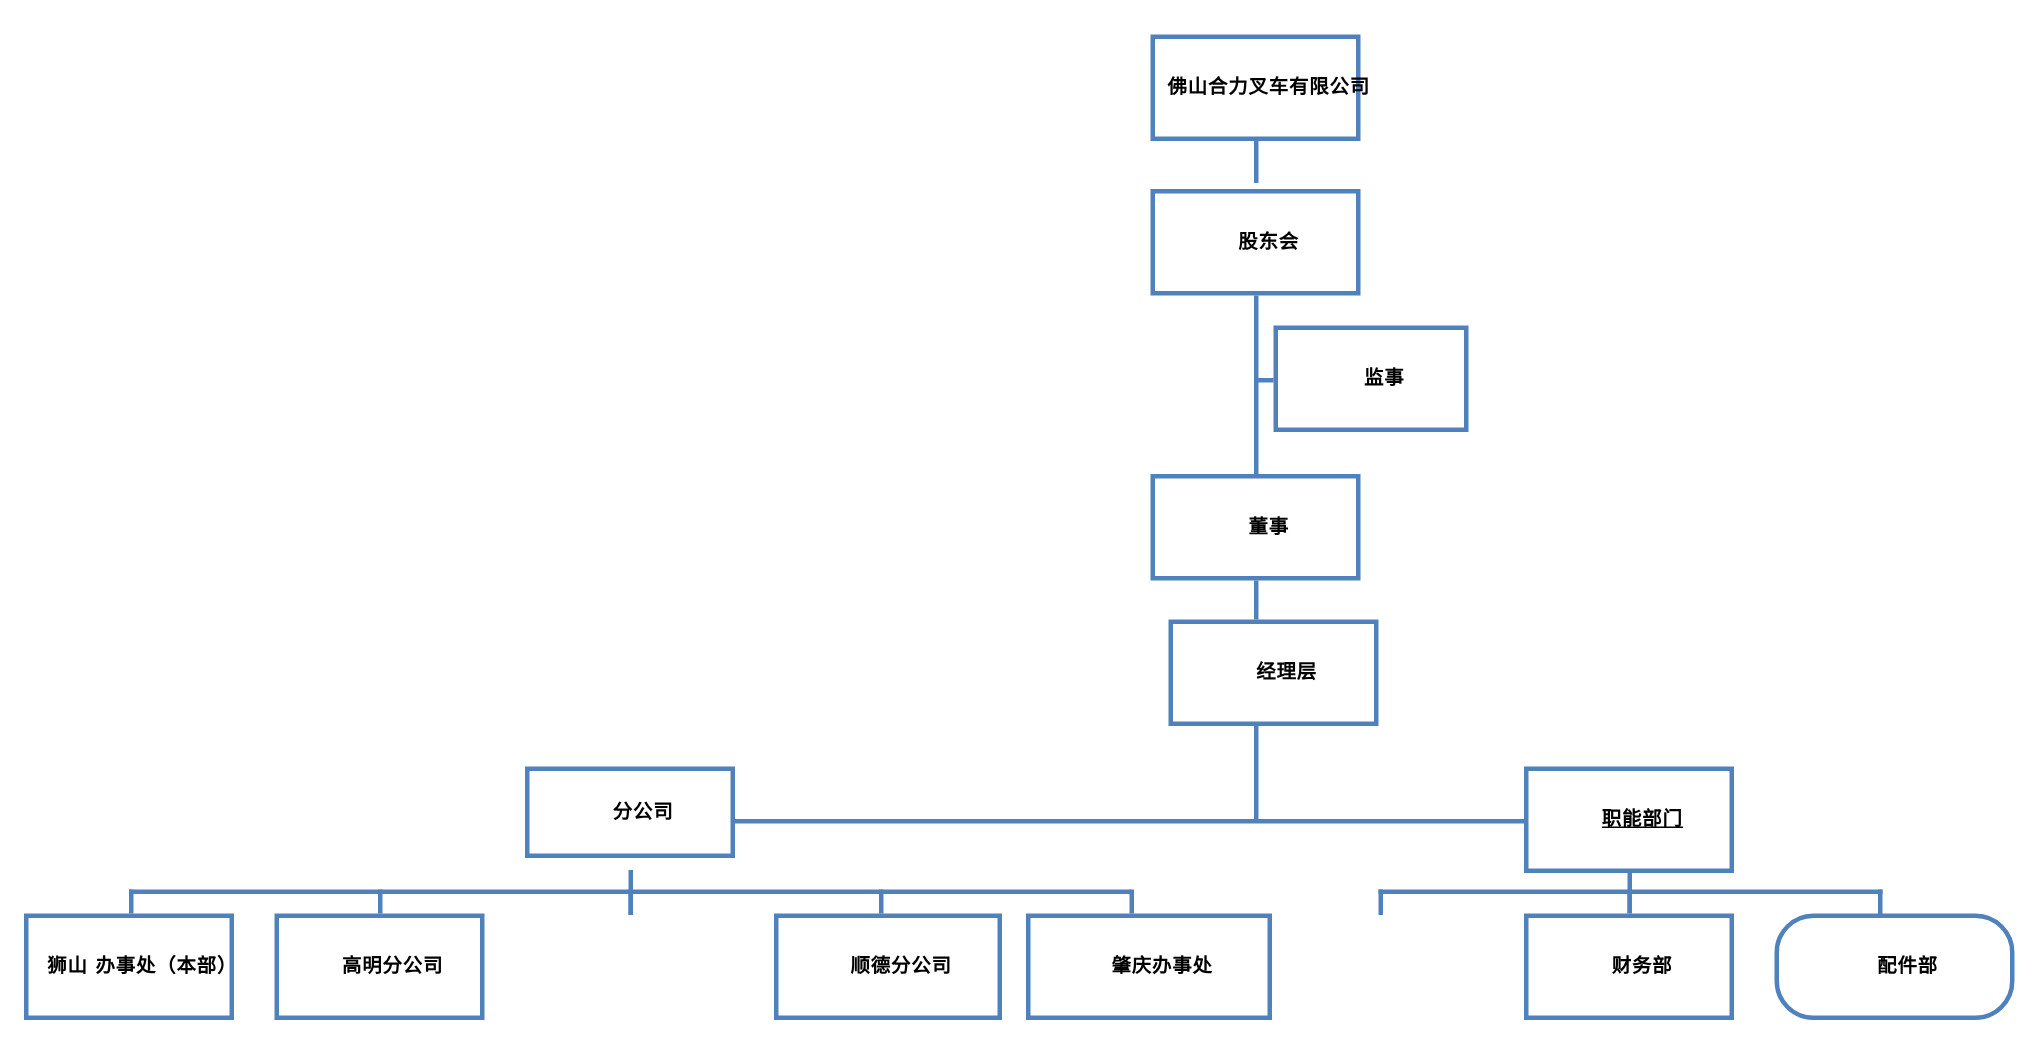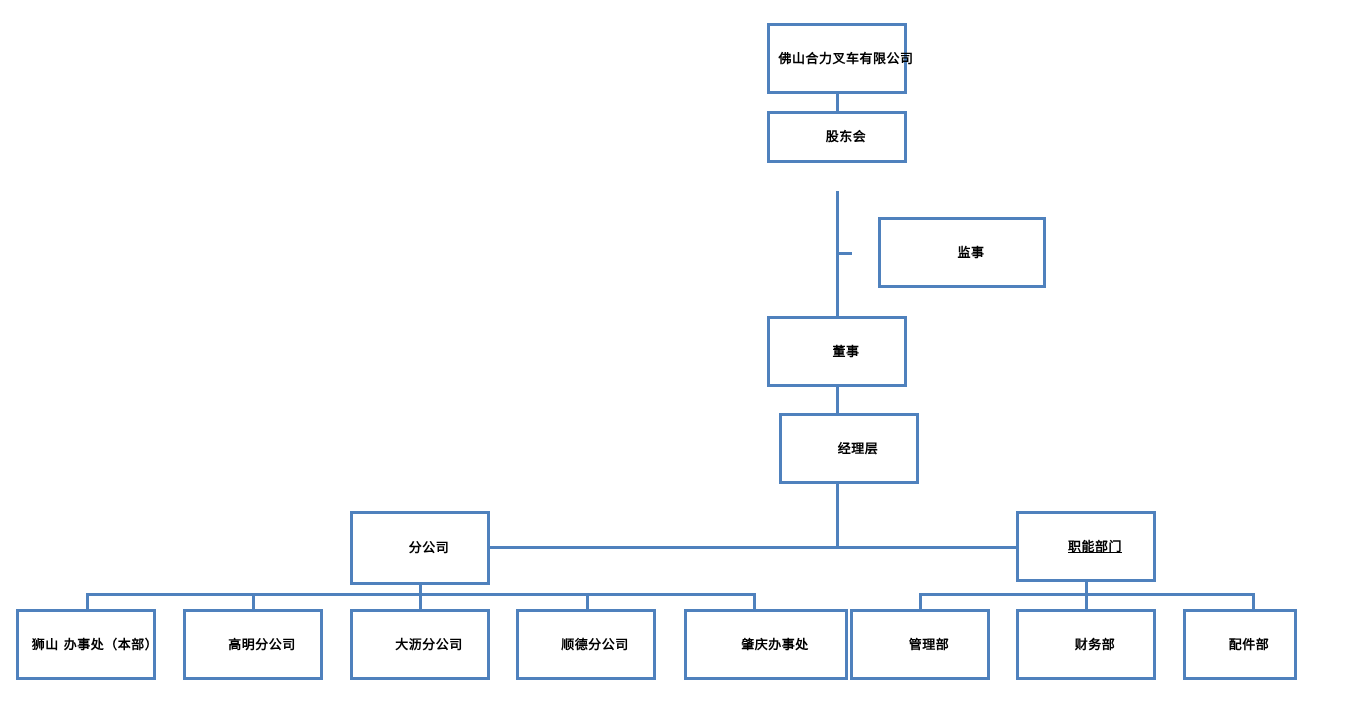--- a/index.html
+++ b/index.html
@@ -78,69 +78,63 @@
   <div class="connector h" style="left:919px; top:593px; width:336px;"></div>
 
   <div class="connector v" style="left:919px; top:593px; height:17px;"></div>
   <div class="connector v" style="left:1085px; top:593px; height:17px;"></div>
   <div class="connector v" style="left:1252px; top:593px; height:17px;"></div>
 
   <div class="org-node" style="left:767px; top:23px; width:140px; height:71px;">
     <span class="node-label">佛山合力叉车有限公司</span>
   </div>
 
-  <div class="org-node" style="left:767px; top:111px; width:140px; height:52px;">
+  <div class="org-node" style="left:767px; top:126px; width:140px; height:71px;">
     <span class="node-label">股东会</span>
   </div>
 
-  <div class="org-node" style="left:878px; top:217px; width:168px; height:71px;">
+  <div class="org-node" style="left:849px; top:217px; width:130px; height:71px;">
     <span class="node-label">监事</span>
   </div>
 
   <div class="org-node" style="left:767px; top:316px; width:140px; height:71px;justify-content:center;">
     <span class="node-label">董事</span>
   </div>
 
   <div class="org-node" style="left:767px; top:413px; width:140px; height:71px;margin-left:12px;">
     <span class="node-label">经理层</span>
   </div>
 
-  <div class="org-node" style="left:350px; top:511px; width:140px; height:74px;">
+  <div class="org-node" style="left:350px; top:511px; width:140px; height:61px;">
     <span class="node-label">分公司</span>
   </div>
 
   <div class="org-node" style="left:1016px; top:511px; width:140px; height:71px;text-decoration:underline;">
     <span class="node-label">职能部门</span>
   </div>
 
   <div class="org-node" style="left:16px; top:609px; width:140px; height:71px;">
     <span class="node-label">狮山 办事处（本部）</span>
   </div>
 
   <div class="org-node" style="left:183px; top:609px; width:140px; height:71px;">
     <span class="node-label">高明分公司</span>
   </div>
 
-  <div class="org-node" style="left:350px; top:609px; width:140px; height:71px;">
-    <span class="node-label">大沥分公司</span>
-  </div>
 
-  <div class="org-node" style="left:516px; top:609px; width:140px; height:71px;">
+  <div class="org-node" style="left:516px; top:609px; width:152px; height:71px;">
     <span class="node-label">顺德分公司</span>
   </div>
 
   <div class="org-node" style="left:684px; top:609px; width:164px; height:71px;">
     <span class="node-label">肇庆办事处</span>
   </div>
 
-  <div class="org-node" style="left:850px; top:609px; width:140px; height:71px;">
-    <span class="node-label">管理部</span>
-  </div>
 
   <div class="org-node" style="left:1016px; top:609px; width:140px; height:71px;align-items:center;">
     <span class="node-label">财务部</span>
   </div>
 
-  <div class="org-node" style="left:1183px; top:609px; width:114px; height:71px;">
+  <div class="org-node" style="left:1183px; top:609px; width:160px; height:71px;border-radius:26px;">
     <span class="node-label">配件部</span>
   </div>
 
 </div>
 
 </body></html>

